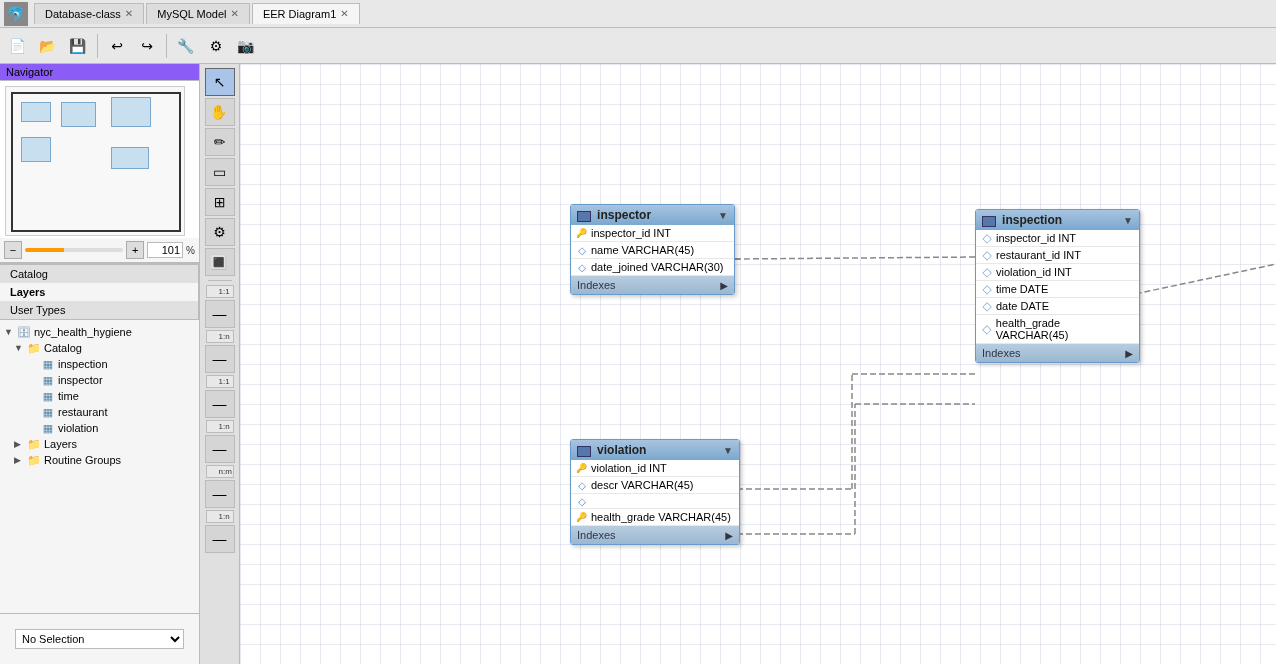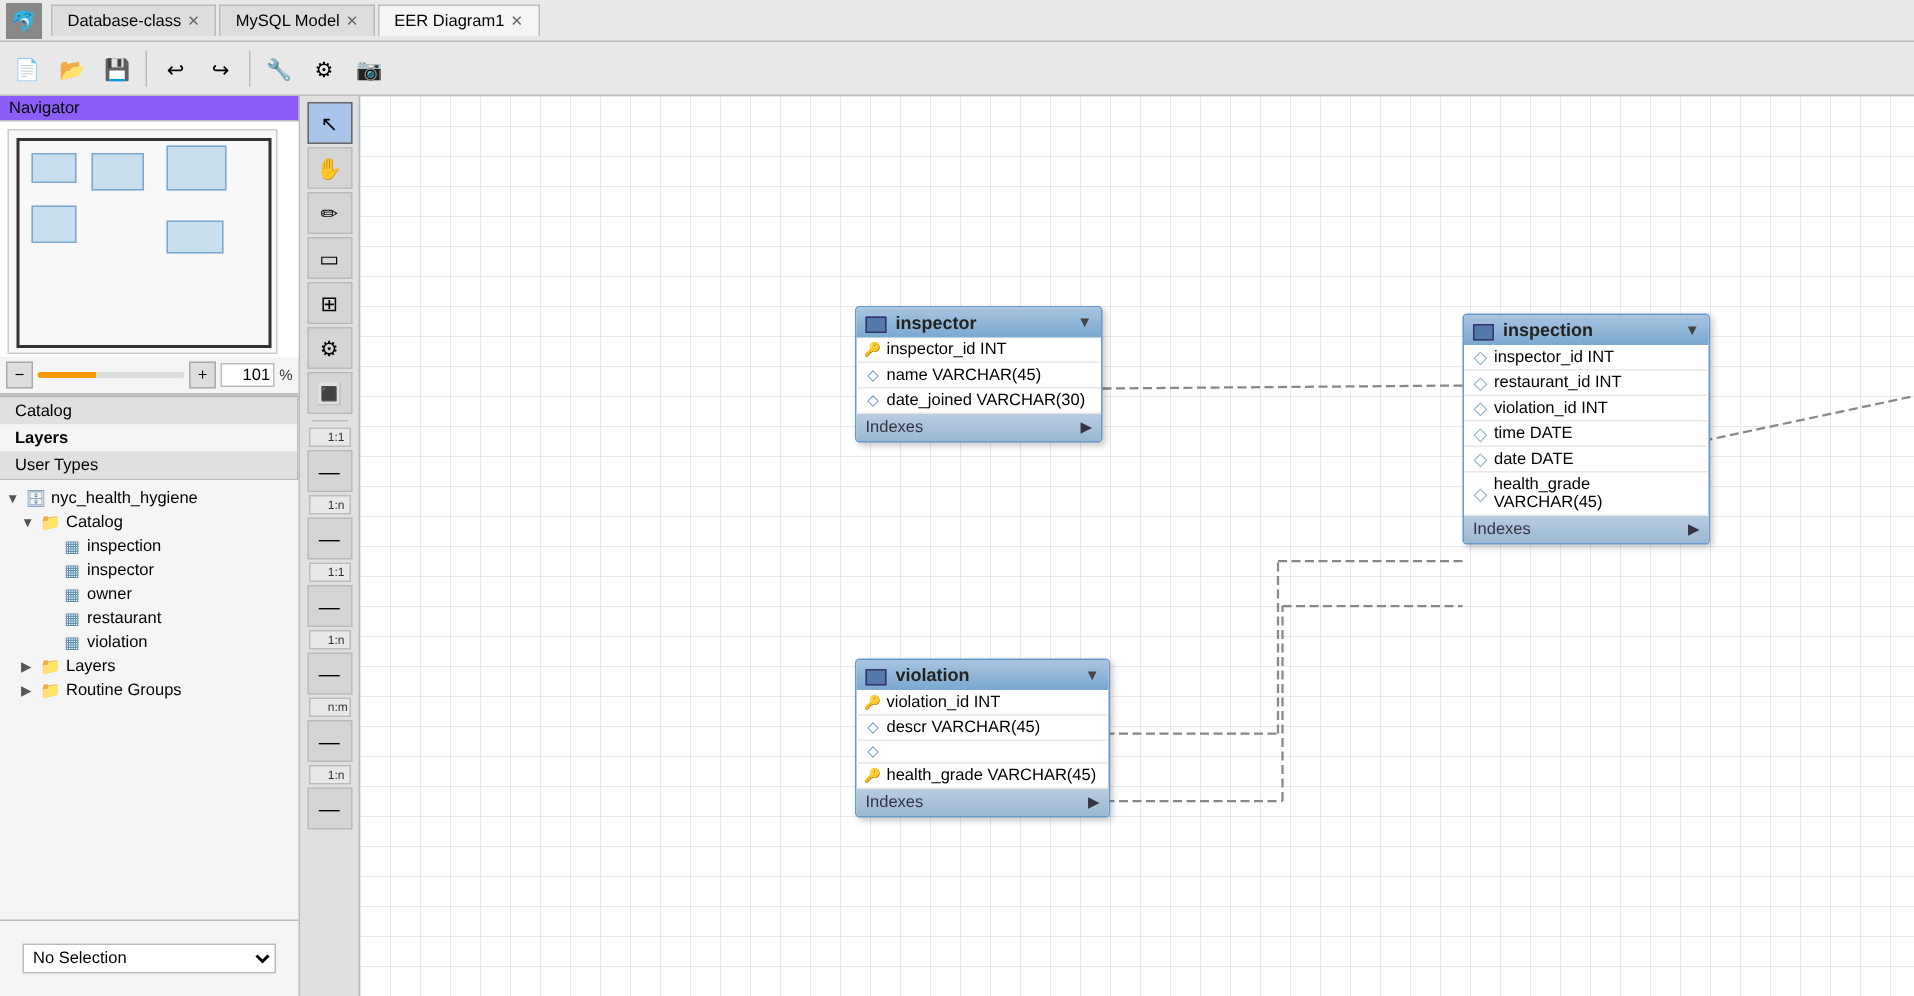--- a/index.html
+++ b/index.html
@@ -173,21 +173,21 @@
         <span class="tree-label">inspection</span>
       </div>
       <div class="tree-item indent2">
         <span class="tree-expand">&nbsp;</span>
         <span class="tree-icon" style="color:#5588aa;">▦</span>
         <span class="tree-label">inspector</span>
       </div>
       <div class="tree-item indent2">
         <span class="tree-expand">&nbsp;</span>
         <span class="tree-icon" style="color:#5588aa;">▦</span>
-        <span class="tree-label">owner</span>
+        <span class="tree-label">time</span>
       </div>
       <div class="tree-item indent2">
         <span class="tree-expand">&nbsp;</span>
         <span class="tree-icon" style="color:#5588aa;">▦</span>
         <span class="tree-label">restaurant</span>
       </div>
       <div class="tree-item indent2">
         <span class="tree-expand">&nbsp;</span>
         <span class="tree-icon" style="color:#5588aa;">▦</span>
         <span class="tree-label">violation</span>

